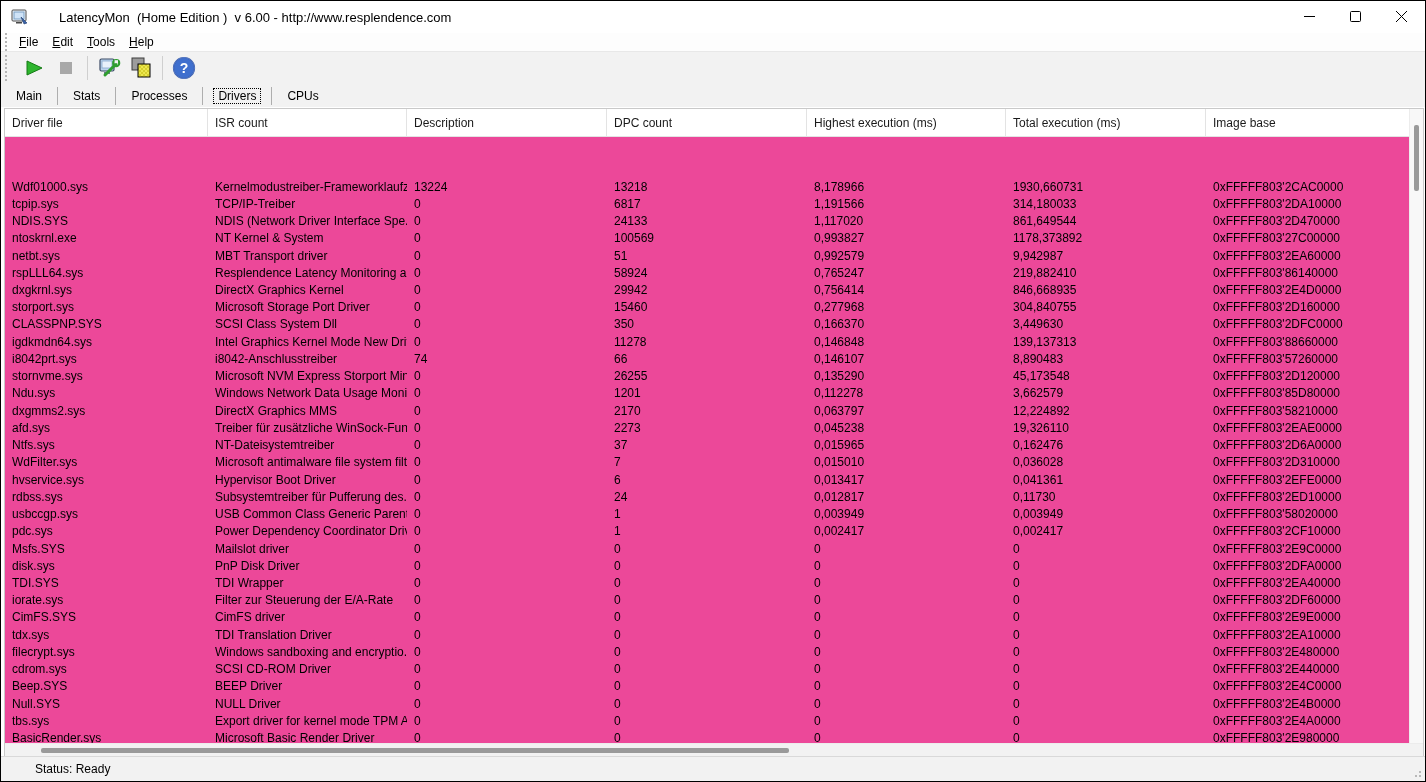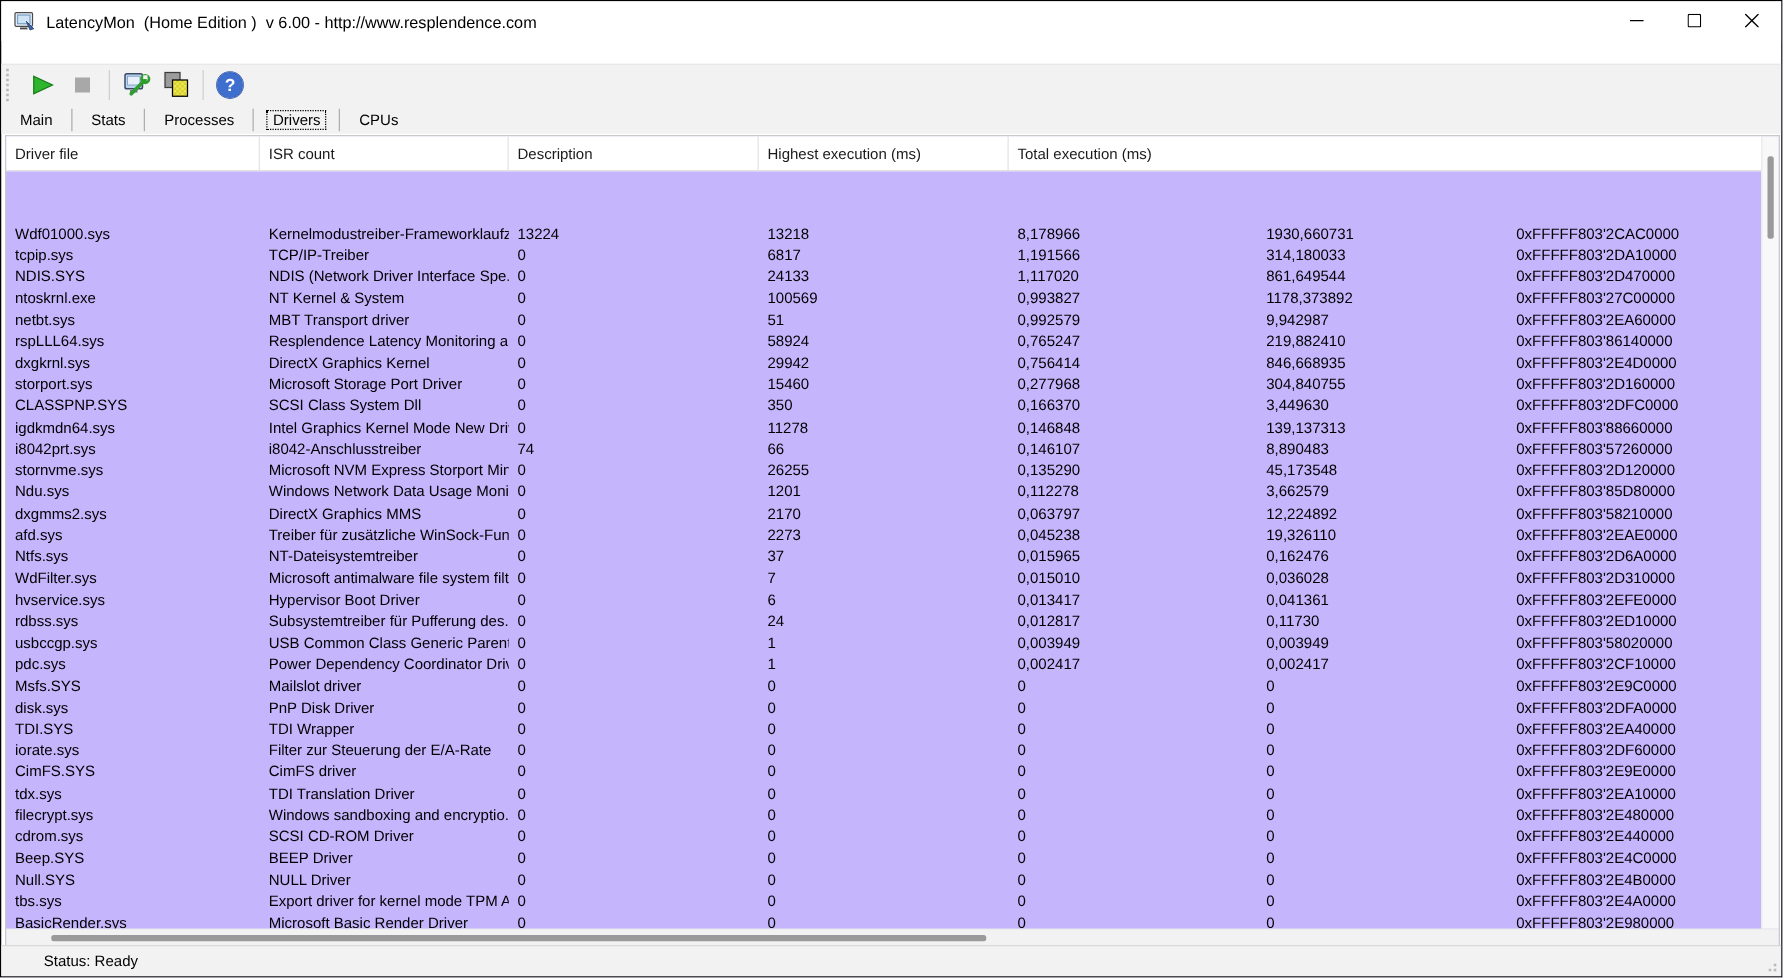--- a/index.html
+++ b/index.html
@@ -3,21 +3,21 @@
 <meta charset="utf-8">
 <style>
   * { box-sizing: border-box; margin: 0; padding: 0; }
   html,body { background:#cfcfcf; }
   body { font-family: "Liberation Sans", sans-serif; }
   .window {
     position: relative; width: 1426px; height: 782px;
     background: #ffffff; border: 1px solid #000; overflow: hidden;
   }
   
-  .titlebar { position:absolute; top:0; left:0; width:100%; height:32px; background:#ffffff; display:flex; align-items:center; }
+  .titlebar { position:absolute; top:0; left:0; width:100%; height:32px; background:#ffffff; display:flex; align-items:center;gap:22px; }
   .app-icon { margin:0 8px 0 10px; width:18px; height:16px; flex:0 0 auto; }
   .title-text { font-size:13px; color:#000; white-space:pre; }
   .win-controls { position:absolute; right:1px; top:0; height:31px; display:flex; }
   .win-btn { width:46px; height:31px; display:flex; align-items:center; justify-content:center; }
   
   .menubar { position:absolute; top:32px; left:0; width:100%; height:18px; background:#fdfdfd; display:flex; align-items:center; }
   .gripper { width:7px; height:100%; border-left:2px dotted #b5b5b5; margin-left:4px; }
   .menu-item { display:inline-block; font-size:12px; color:#000; padding:1px 7px; cursor:default; }
   .menu-item::first-letter { text-decoration: underline; }
   
@@ -31,21 +31,21 @@
   .tab { display:inline-block; font-size:12px; color:#000; padding:3px 0; margin:0 0 0 10px; cursor:default; }
   .tab::first-letter { text-decoration: underline; }
   .tab-label { display:inline-block; padding:0 4px; border:1px dotted transparent; }
   .tab.selected .tab-label { border:1px dotted #000; }
   .tab.selected { font-weight:normal; }
   .tabsep { width:1px; height:18px; background:#aeaeae; margin-left:10px; }
   .tab::first-line {}
   
   .tab.selected::first-letter { text-decoration: underline; }
   
-  .panel { position:absolute; top:107px; left:3px; width:1420px; height:649px; background:#c4b5fd; border:1px solid #c9c9c9; }
+  .panel { position:absolute; top:107px; left:3px; width:1420px; height:649px; background:#ec4899; border:1px solid #c9c9c9; }
   .table-header { position:absolute; top:0; left:0; right:14px; height:28px; display:grid; grid-template-columns:203px 199px 200px 200px 199px 200px auto; background:#ffffff; border-bottom:1px solid #e3e3e3; }
   .hcell { font-size:12px; color:#1a1a1a; padding-left:7px; display:flex; align-items:center; border-right:1px solid #e3e3e3; white-space:nowrap; overflow:hidden; }
   .hcell:last-child { border-right:none; }
   .rows { position:absolute; top:29px; left:0; right:14px; bottom:13px; overflow:hidden;margin-top:40px; }
   .trow { display:grid; grid-template-columns:203px 199px 200px 200px 199px 200px auto; height:17.24px; }
   .tcell { font-size:12px; color:#000; padding-left:7px; display:flex; align-items:center; white-space:nowrap; overflow:hidden; }
   
   .vscroll { position:absolute; top:0; right:0; width:14px; bottom:13px; background:#f8f8f8; border-left:1px solid #ececec; }
   .vthumb { position:absolute; top:16px; left:4px; width:5px; height:66px; background:#9a9a9a; border-radius:2px; }
   .hscroll { position:absolute; left:0; right:0; bottom:0; height:13px; background:#f2f2f2; border-top:1px solid #ececec; }
@@ -82,20 +82,27 @@
       </div>
       <div class="win-btn">
         <svg width="11" height="11">
             <line x1="0" y1="0" x2="11" y2="11" stroke="#000" stroke-width="1"></line>
             <line x1="11" y1="0" x2="0" y2="11" stroke="#000" stroke-width="1"></line>
           </svg>
       </div>
     </div>
   </div>
 
+  <div class="menubar">
+    <div class="gripper"></div>
+    <span class="menu-item">File</span>
+    <span class="menu-item">Edit</span>
+    <span class="menu-item">Tools</span>
+    <span class="menu-item">Help</span>
+  </div>
 
   <div class="toolbar">
     <div class="gripper"></div>
     <div class="tbtn first">
       <svg width="20" height="18" viewBox="0 0 20 18">
         <polygon points="3,2 18,9 3,16" fill="#2eb52e" stroke="#157a15" stroke-width="1"></polygon>
       </svg>
     </div>
     <div class="tbtn">
       <svg width="14" height="14" viewBox="0 0 14 14">
@@ -146,22 +153,24 @@
       <span class="tab selected"><span class="tab-label">Drivers</span></span>
       <span class="tabsep"></span>
       <span class="tab"><span class="tab-label">CPUs</span></span>
     </div>
 
   <div class="panel">
     <div class="table-header">
         <div class="hcell">Driver file</div>
         <div class="hcell">ISR count</div>
         <div class="hcell">Description</div>
+        <div class="hcell">DPC count</div>
         <div class="hcell">Highest execution (ms)</div>
         <div class="hcell">Total execution (ms)</div>
+        <div class="hcell">Image base</div>
       </div>
     <div class="rows">
         <div class="trow">
           <div class="tcell">Wdf01000.sys</div>
           <div class="tcell">Kernelmodustreiber-Frameworklaufzeit</div>
           <div class="tcell">13224</div>
           <div class="tcell">13218</div>
           <div class="tcell">8,178966</div>
           <div class="tcell">1930,660731</div>
           <div class="tcell">0xFFFFF803'2CAC0000</div>

